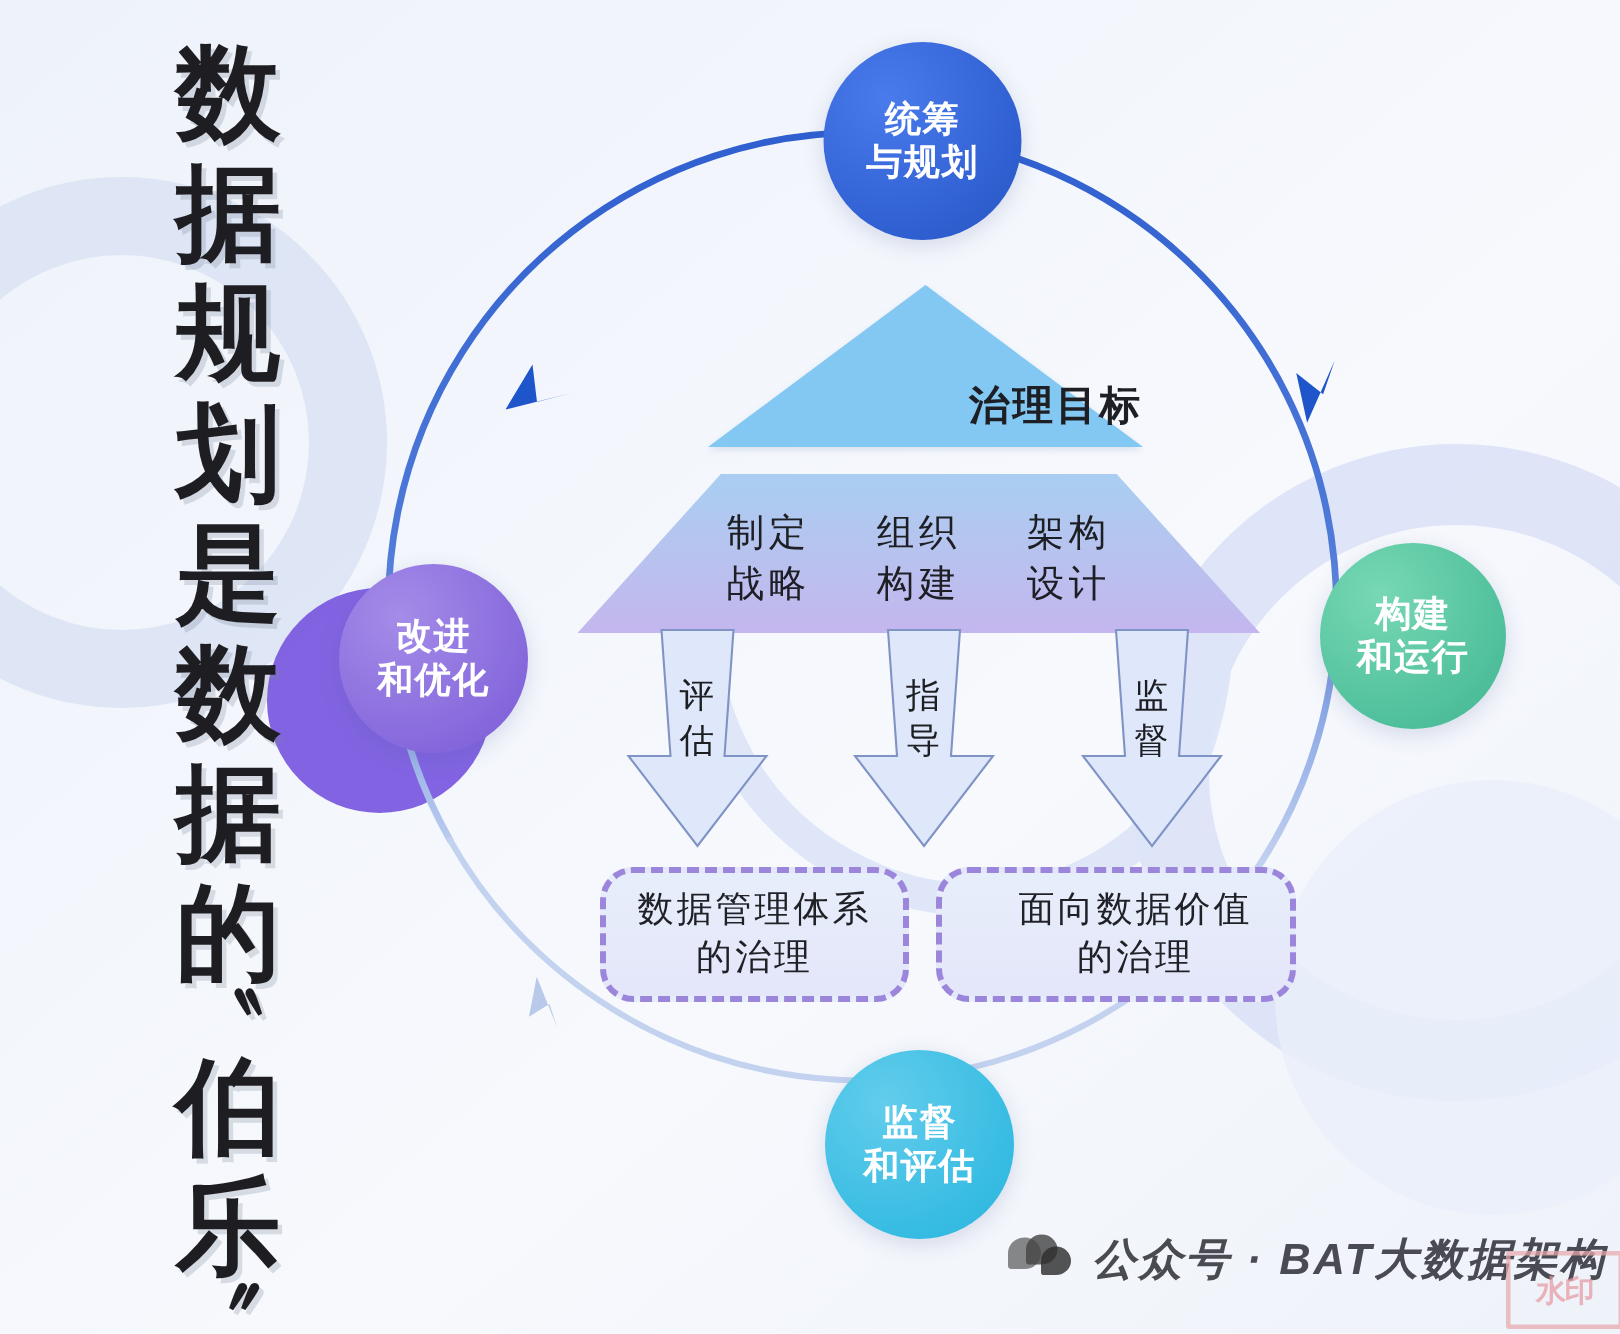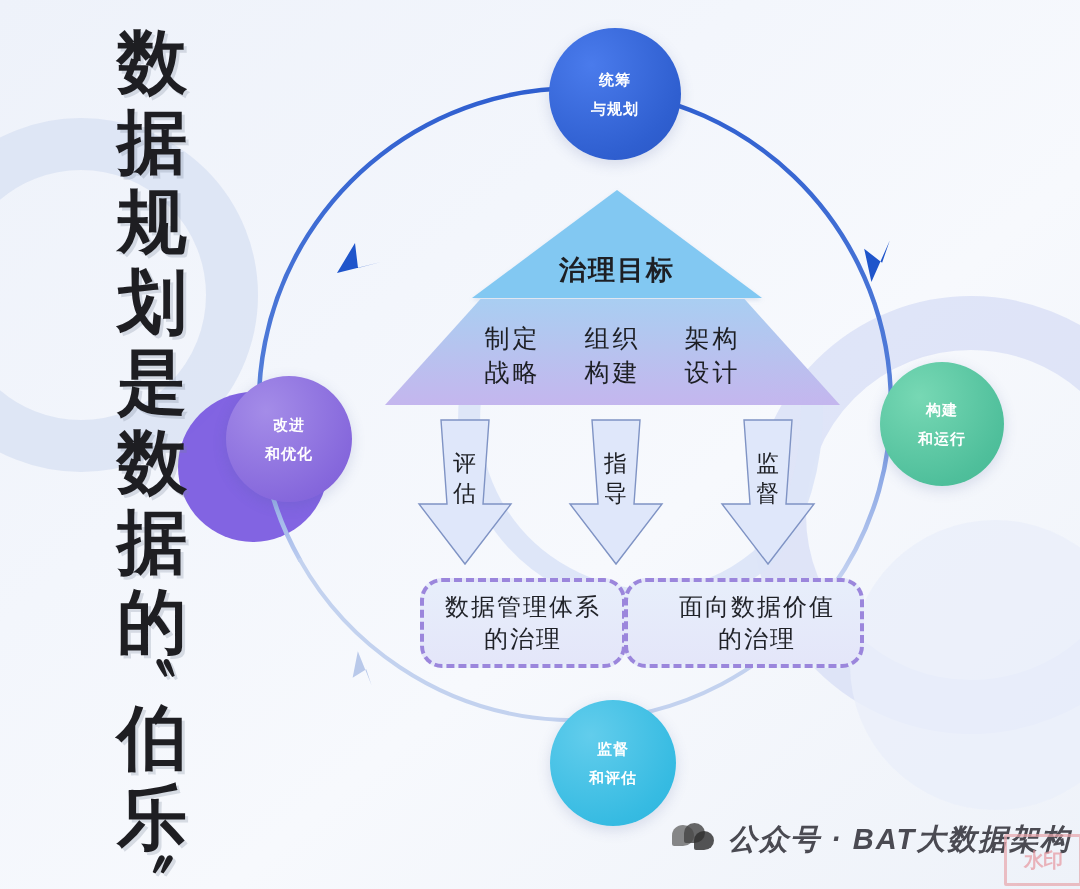--- a/index.html
+++ b/index.html
@@ -42,21 +42,21 @@
     font-stretch:condensed;
   }
   #title .ch.small{font-size:46px;line-height:36px;}
 
   
   .cycle-svg{position:absolute;left:0;top:0;width:1080px;height:889px;}
 
   .node{
     position:absolute;border-radius:50%;
     display:flex;flex-direction:column;align-items:center;justify-content:center;
-    color:#fff;font-weight:bold;font-size:15px;line-height:29px;
+    color:#fff;font-weight:bold;font-size:24px;line-height:29px;
     letter-spacing:1px;text-align:center;
     box-shadow:0 4px 14px rgba(70,90,150,.18);
     z-index:9;
   }
   #node-top{left:549px;top:28px;width:132px;height:132px;
     background:radial-gradient(circle at 32% 28%,#4a7bec 0%,#2f5fd0 70%,#2a56c4 100%);}
   #node-right{left:880px;top:362px;width:124px;height:124px;
     background:radial-gradient(circle at 32% 28%,#77d8b4 0%,#4fbf9b 72%,#46b893 100%);}
   #node-bottom{left:550px;top:700px;width:126px;height:126px;
     background:radial-gradient(circle at 32% 28%,#62cdec 0%,#36bbe2 72%,#2fb3dd 100%);}
@@ -67,25 +67,25 @@
   
   #pyramid-apex{
     position:absolute;left:472px;top:190px;width:290px;height:108px;z-index:6;
   }
   #pyramid-apex .tri{
     width:0;height:0;border-left:145px solid transparent;border-right:145px solid transparent;
     border-bottom:108px solid #82c8f2;
     filter:drop-shadow(0 2px 2px rgba(90,120,170,.18));
   }
   #pyramid-apex .lbl{
-    position:absolute;left:0;right:0;bottom:10px;text-align:center;
+    position:absolute;left:0;right:0;bottom:10px;text-align:right;
     font-size:27px;font-weight:bold;color:#1d1f24;letter-spacing:2px;
   }
   #pyramid-base{
-    position:absolute;left:385px;top:299px;width:455px;height:106px;z-index:6;
+    position:absolute;left:385px;top:316px;width:455px;height:106px;z-index:6;
   }
   #pyramid-base .trap{
     position:absolute;inset:0;
     background:linear-gradient(180deg,#a9cef2 0%,#b6c4ef 45%,#c4b6ee 100%);
     clip-path:polygon(21% 0%,79% 0%,100% 100%,0% 100%);
     filter:drop-shadow(0 2px 2px rgba(90,120,170,.15));
   }
   #pyramid-base .cols{
     position:absolute;inset:0;display:flex;align-items:center;justify-content:center;
     gap:44px;padding-top:6px;
@@ -105,21 +105,21 @@
     font-size:23px;line-height:30px;color:#1d1f24;letter-spacing:1px;
   }
 
   
   .dbox{
     position:absolute;height:82px;border:4px dashed #9b86dc;border-radius:22px;
     background:linear-gradient(180deg,#e7eefb 0%,#e4e6f9 100%);
     display:flex;align-items:center;justify-content:center;text-align:center;
     font-size:24px;line-height:32px;color:#1f2127;letter-spacing:2px;z-index:7;
   }
-  #dbox-0{left:400px;top:578px;width:198px;margin-left:20px;}
+  #dbox-0{left:400px;top:578px;width:198px;}
   #dbox-1{left:624px;top:578px;width:206px;padding-left:26px;}
 
   
   #footer{
     position:absolute;left:672px;top:820px;display:flex;align-items:center;gap:10px;z-index:14;font-style:italic;
   }
   #footer .bubbles{position:relative;width:46px;height:34px;}
   #footer .bubbles i{
     position:absolute;display:block;border-radius:50% 50% 50% 10%/50% 50% 50% 10%;
     background:#3b3b3b;opacity:.82;

